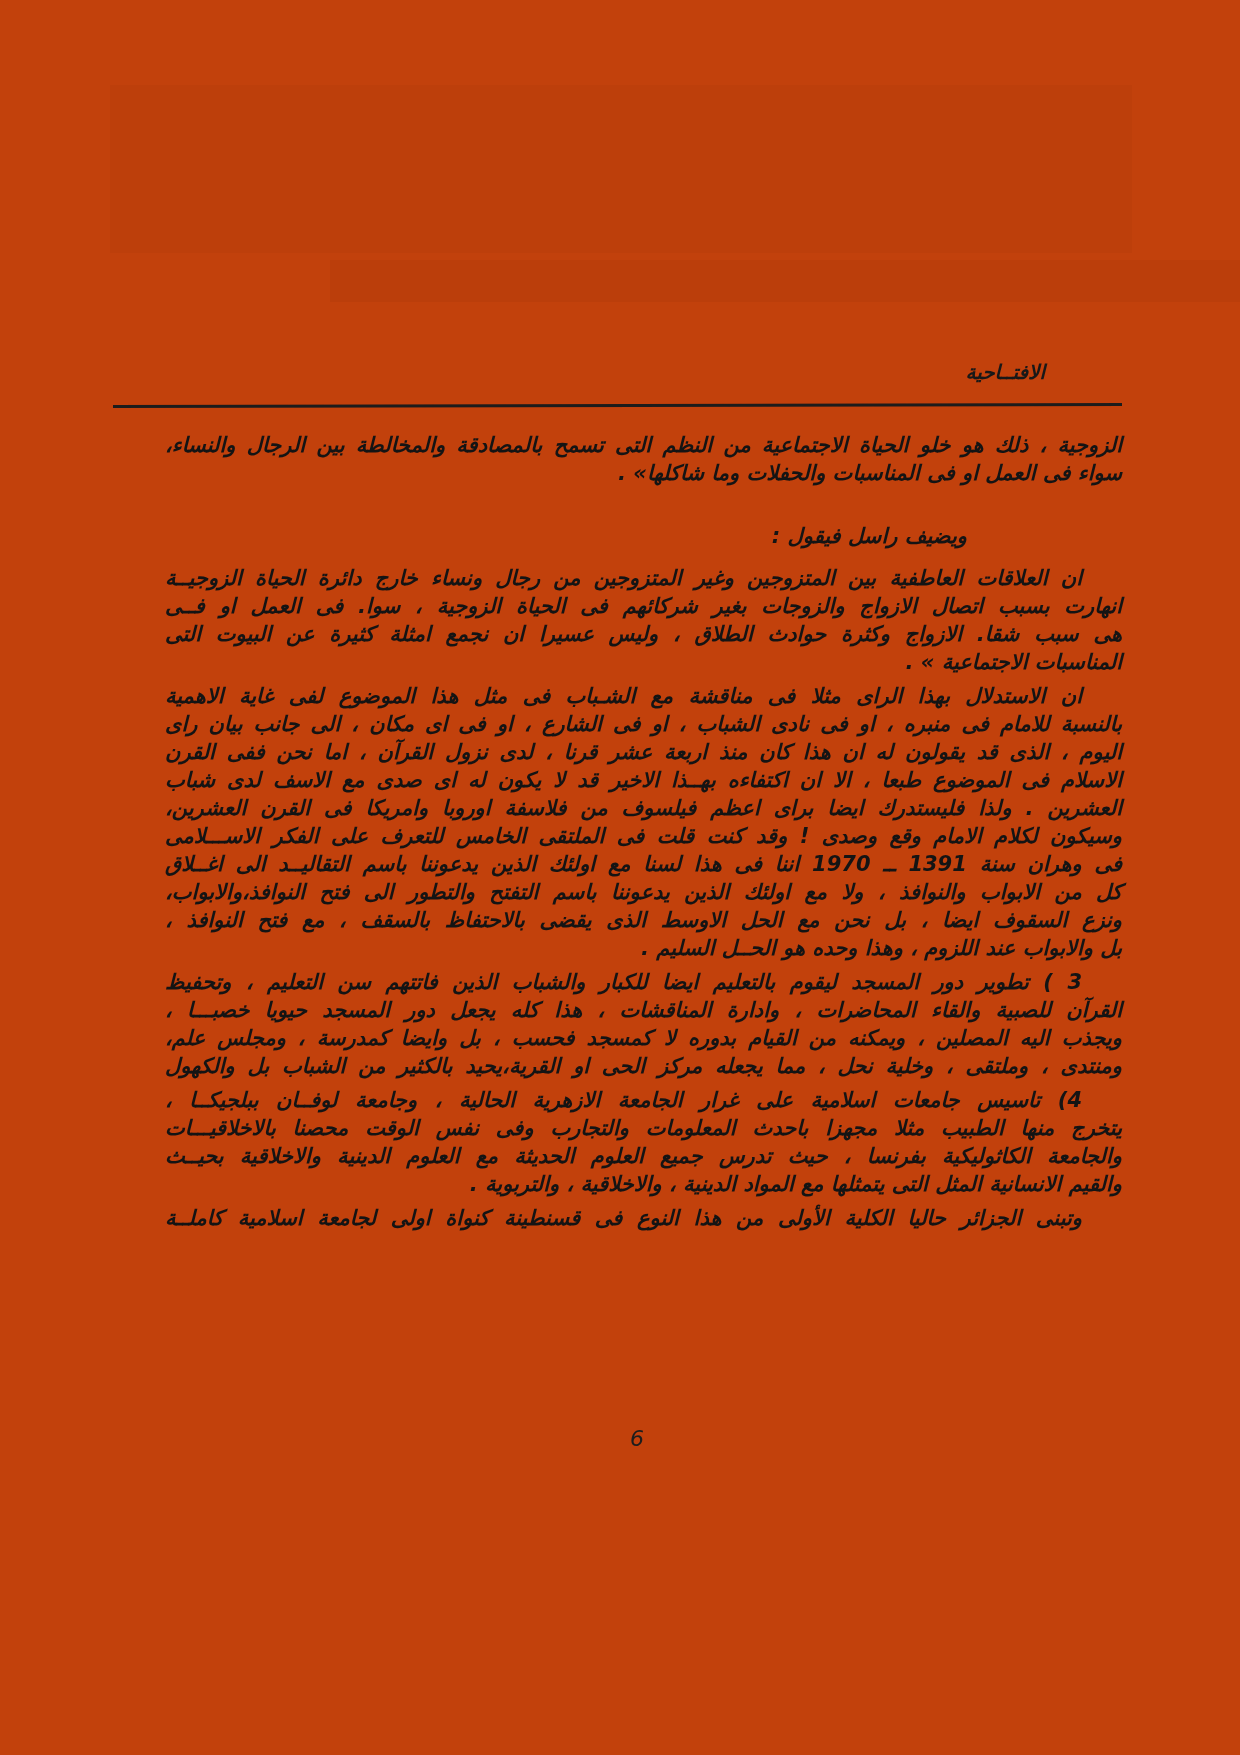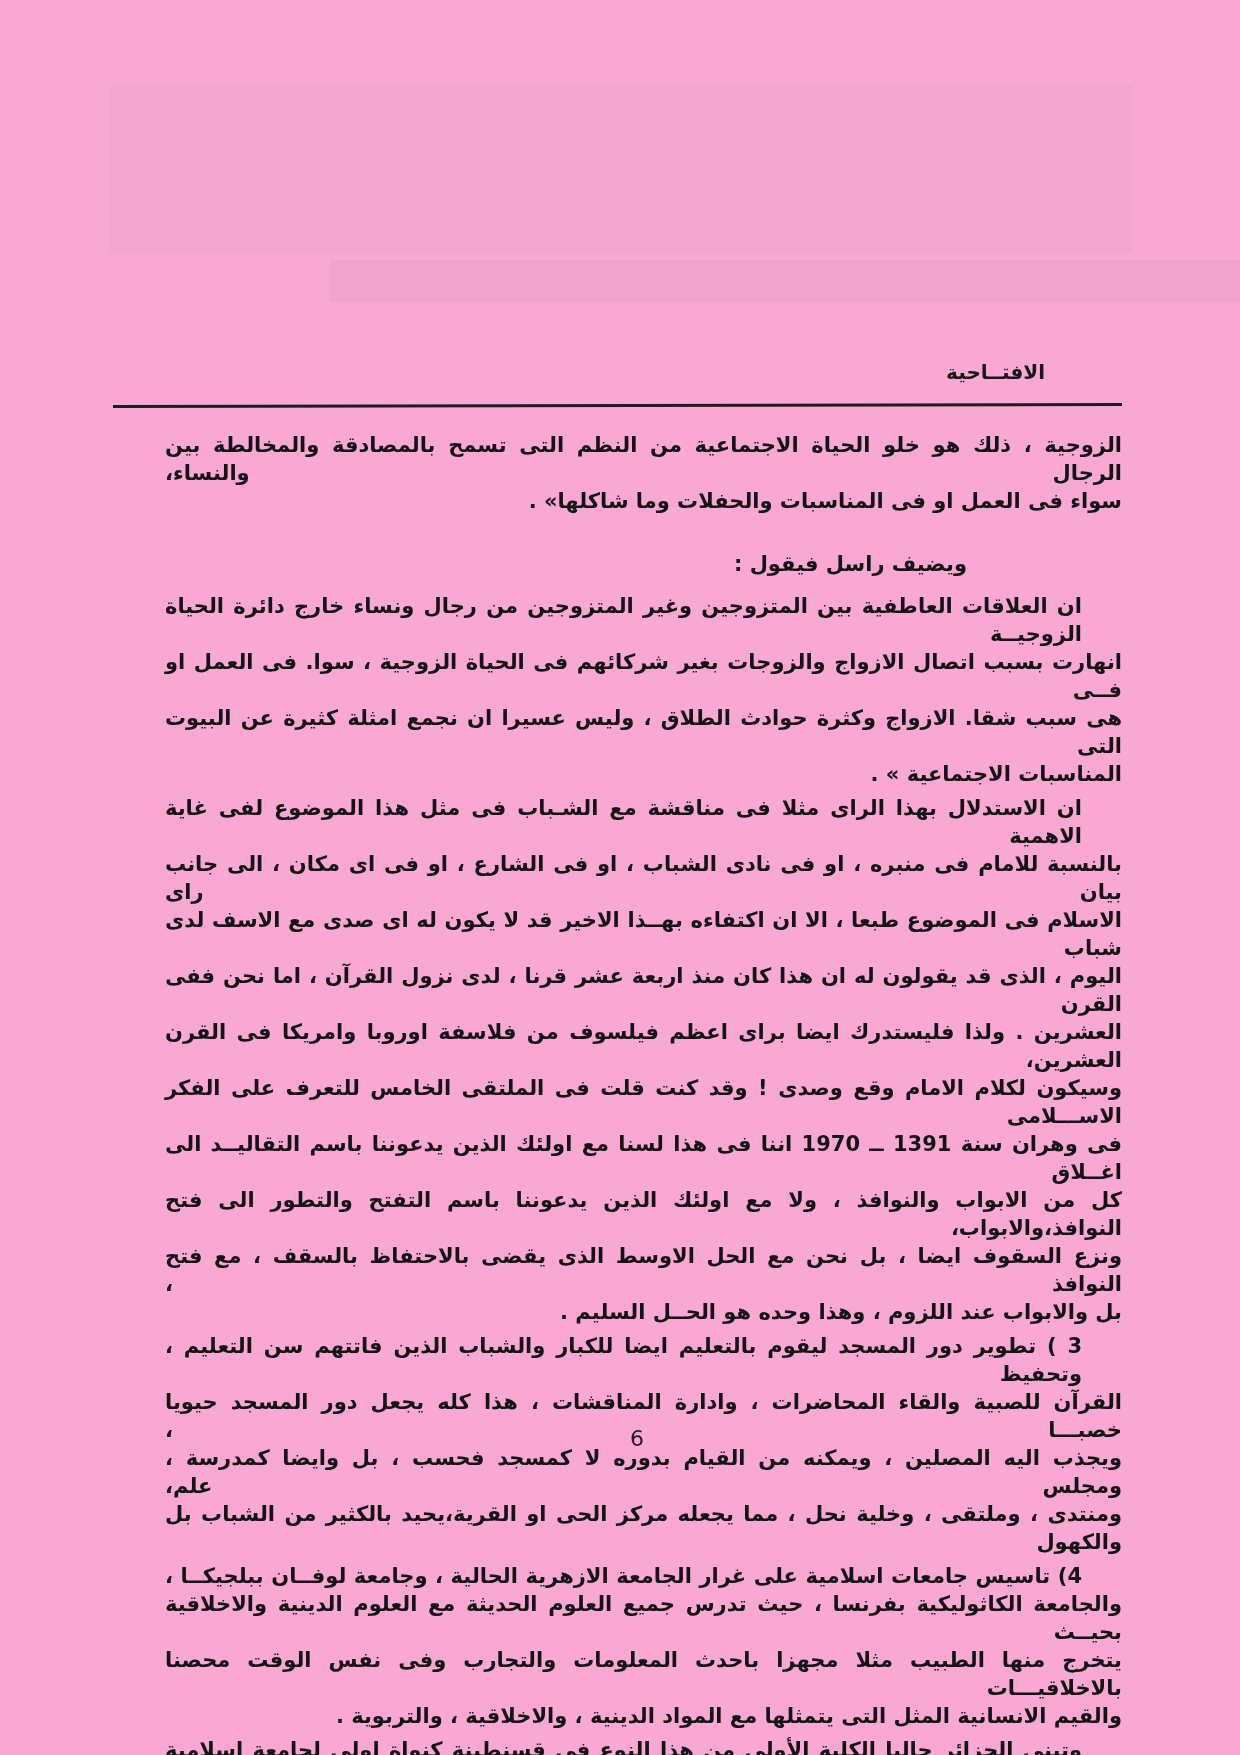--- a/index.html
+++ b/index.html
@@ -4,23 +4,24 @@
 <style>
   html, body {
     margin: 0;
     padding: 0;
     background: #ffffff;
   }
   .page {
     position: relative;
     width: 1240px;
     height: 1755px;
-    background: #f9a8d4;
+    background: #c2410c;
     overflow: hidden;
     font-family: "DejaVu Sans", sans-serif;
+    font-style: italic;
   }
   
   .scan-shade-top {
     position: absolute;
     left: 110px; top: 85px;
     width: 1022px; height: 168px;
     background: rgba(0,0,0,0.022);
   }
   .scan-shade-strip {
     position: absolute;
@@ -110,39 +111,39 @@
       </div>
       <div class="paragraph body">
         <div class="line first">ان العلاقات العاطفية بين المتزوجين وغير المتزوجين من رجال ونساء خارج دائرة الحياة الزوجيــة</div>
         <div class="line">انهارت بسبب اتصال الازواج والزوجات بغير شركائهم فى الحياة الزوجية ، سوا. فى العمل او فــى</div>
         <div class="line">هى سبب شقا. الازواج وكثرة حوادث الطلاق ، وليس عسيرا ان نجمع امثلة كثيرة عن البيوت التى</div>
         <div class="line last">المناسبات الاجتماعية » .</div>
       </div>
       <div class="paragraph body">
         <div class="line first">ان الاستدلال بهذا الراى مثلا فى مناقشة مع الشـباب فى مثل هذا الموضوع لفى غاية الاهمية</div>
         <div class="line">بالنسبة للامام فى منبره ، او فى نادى الشباب ، او فى الشارع ، او فى اى مكان ، الى جانب بيان راى</div>
+        <div class="line">اليوم ، الذى قد يقولون له ان هذا كان منذ اربعة عشر قرنا ، لدى نزول القرآن ، اما نحن ففى القرن</div>
         <div class="line">الاسلام فى الموضوع طبعا ، الا ان اكتفاءه بهــذا الاخير قد لا يكون له اى صدى مع الاسف لدى شباب</div>
-        <div class="line">اليوم ، الذى قد يقولون له ان هذا كان منذ اربعة عشر قرنا ، لدى نزول القرآن ، اما نحن ففى القرن</div>
         <div class="line">العشرين . ولذا فليستدرك ايضا براى اعظم فيلسوف من فلاسفة اوروبا وامريكا فى القرن العشرين،</div>
         <div class="line">وسيكون لكلام الامام وقع وصدى ! وقد كنت قلت فى الملتقى الخامس للتعرف على الفكر الاســـلامى</div>
         <div class="line">فى وهران سنة 1391 ــ 1970 اننا فى هذا لسنا مع اولئك الذين يدعوننا باسم التقاليــد الى اغــلاق</div>
         <div class="line">كل من الابواب والنوافذ ، ولا مع اولئك الذين يدعوننا باسم التفتح والتطور الى فتح النوافذ،والابواب،</div>
         <div class="line">ونزع السقوف ايضا ، بل نحن مع الحل الاوسط الذى يقضى بالاحتفاظ بالسقف ، مع فتح النوافذ ،</div>
         <div class="line last">بل والابواب عند اللزوم ، وهذا وحده هو الحــل السليم .</div>
       </div>
       <div class="paragraph numbered">
         <div class="line first">3 ) تطوير دور المسجد ليقوم بالتعليم ايضا للكبار والشباب الذين فاتتهم سن التعليم ، وتحفيظ</div>
         <div class="line">القرآن للصبية والقاء المحاضرات ، وادارة المناقشات ، هذا كله يجعل دور المسجد حيويا خصبـــا ،</div>
         <div class="line">ويجذب اليه المصلين ، ويمكنه من القيام بدوره لا كمسجد فحسب ، بل وايضا كمدرسة ، ومجلس علم،</div>
         <div class="line">ومنتدى ، وملتقى ، وخلية نحل ، مما يجعله مركز الحى او القرية،يحيد بالكثير من الشباب بل والكهول</div>
       </div>
       <div class="paragraph numbered">
         <div class="line first">4) تاسيس جامعات اسلامية على غرار الجامعة الازهرية الحالية ، وجامعة لوفــان ببلجيكــا ،</div>
+        <div class="line">يتخرج منها الطبيب مثلا مجهزا باحدث المعلومات والتجارب وفى نفس الوقت محصنا بالاخلاقيـــات</div>
         <div class="line">والجامعة الكاثوليكية بفرنسا ، حيث تدرس جميع العلوم الحديثة مع العلوم الدينية والاخلاقية بحيــث</div>
-        <div class="line">يتخرج منها الطبيب مثلا مجهزا باحدث المعلومات والتجارب وفى نفس الوقت محصنا بالاخلاقيـــات</div>
         <div class="line last">والقيم الانسانية المثل التى يتمثلها مع المواد الدينية ، والاخلاقية ، والتربوية .</div>
       </div>
       <div class="paragraph body">
         <div class="line first">وتبنى الجزائر حاليا الكلية الأولى من هذا النوع فى قسنطينة كنواة اولى لجامعة اسلامية كاملــة</div>
       </div>
     </div>
 
   <div class="page-number">6</div>
 </div>
 

